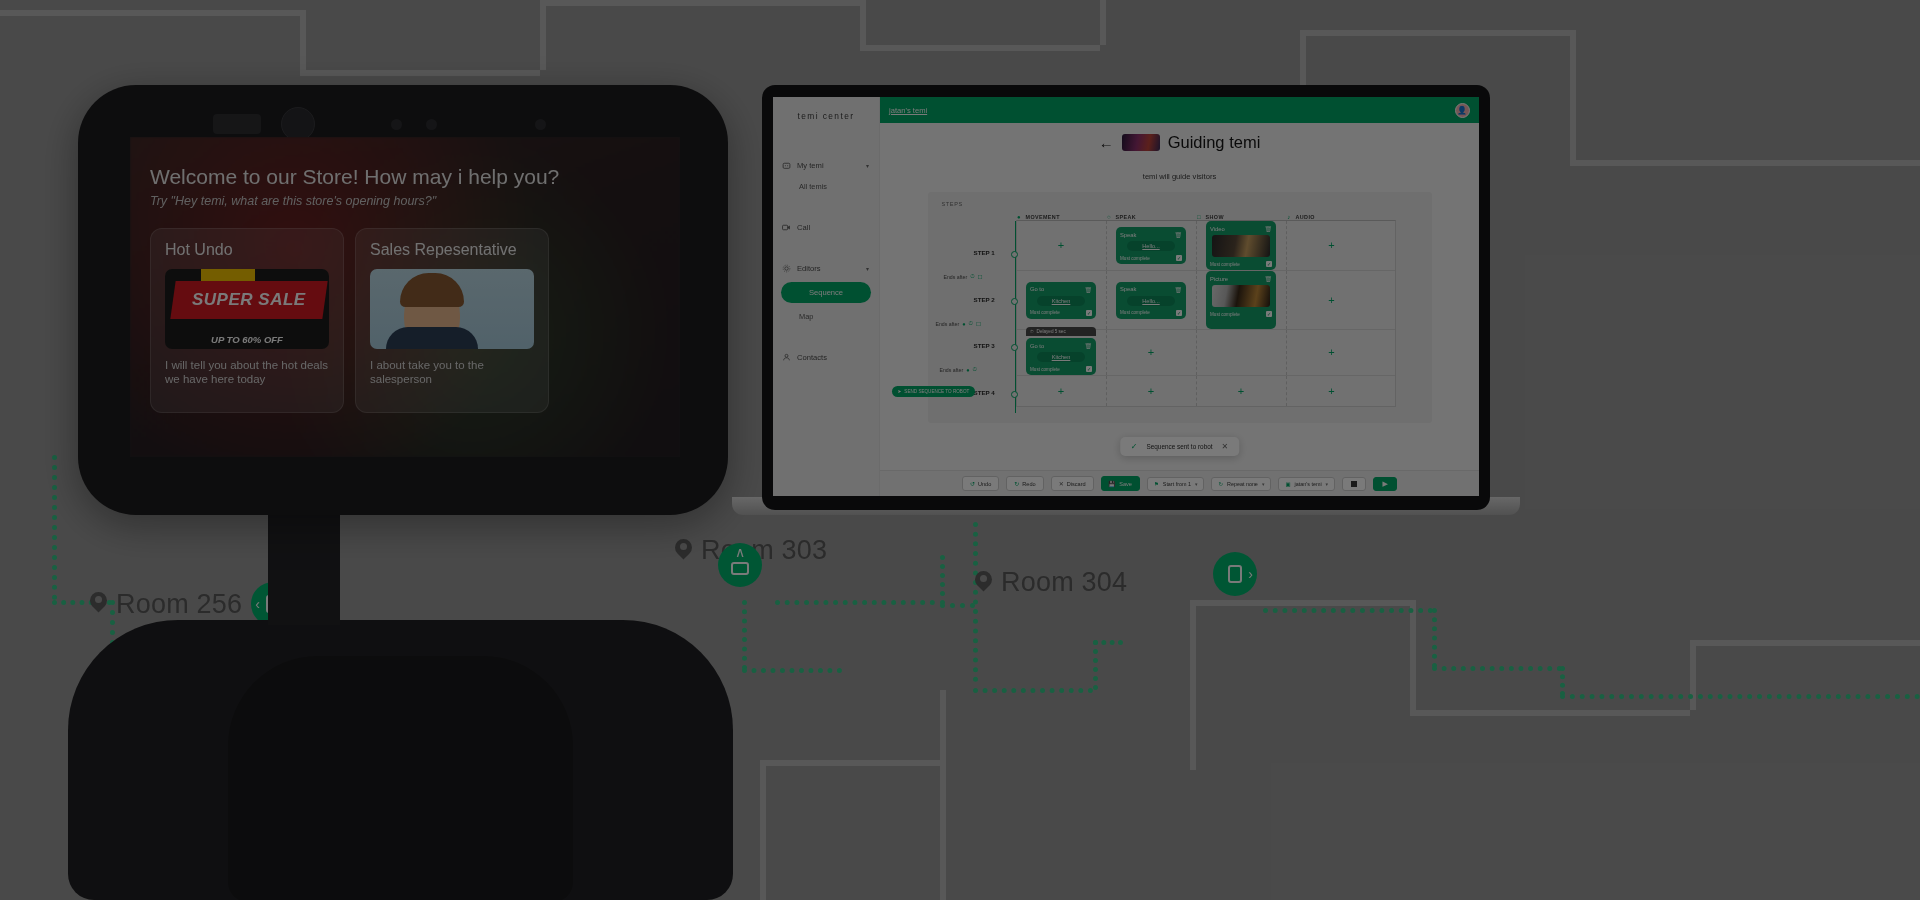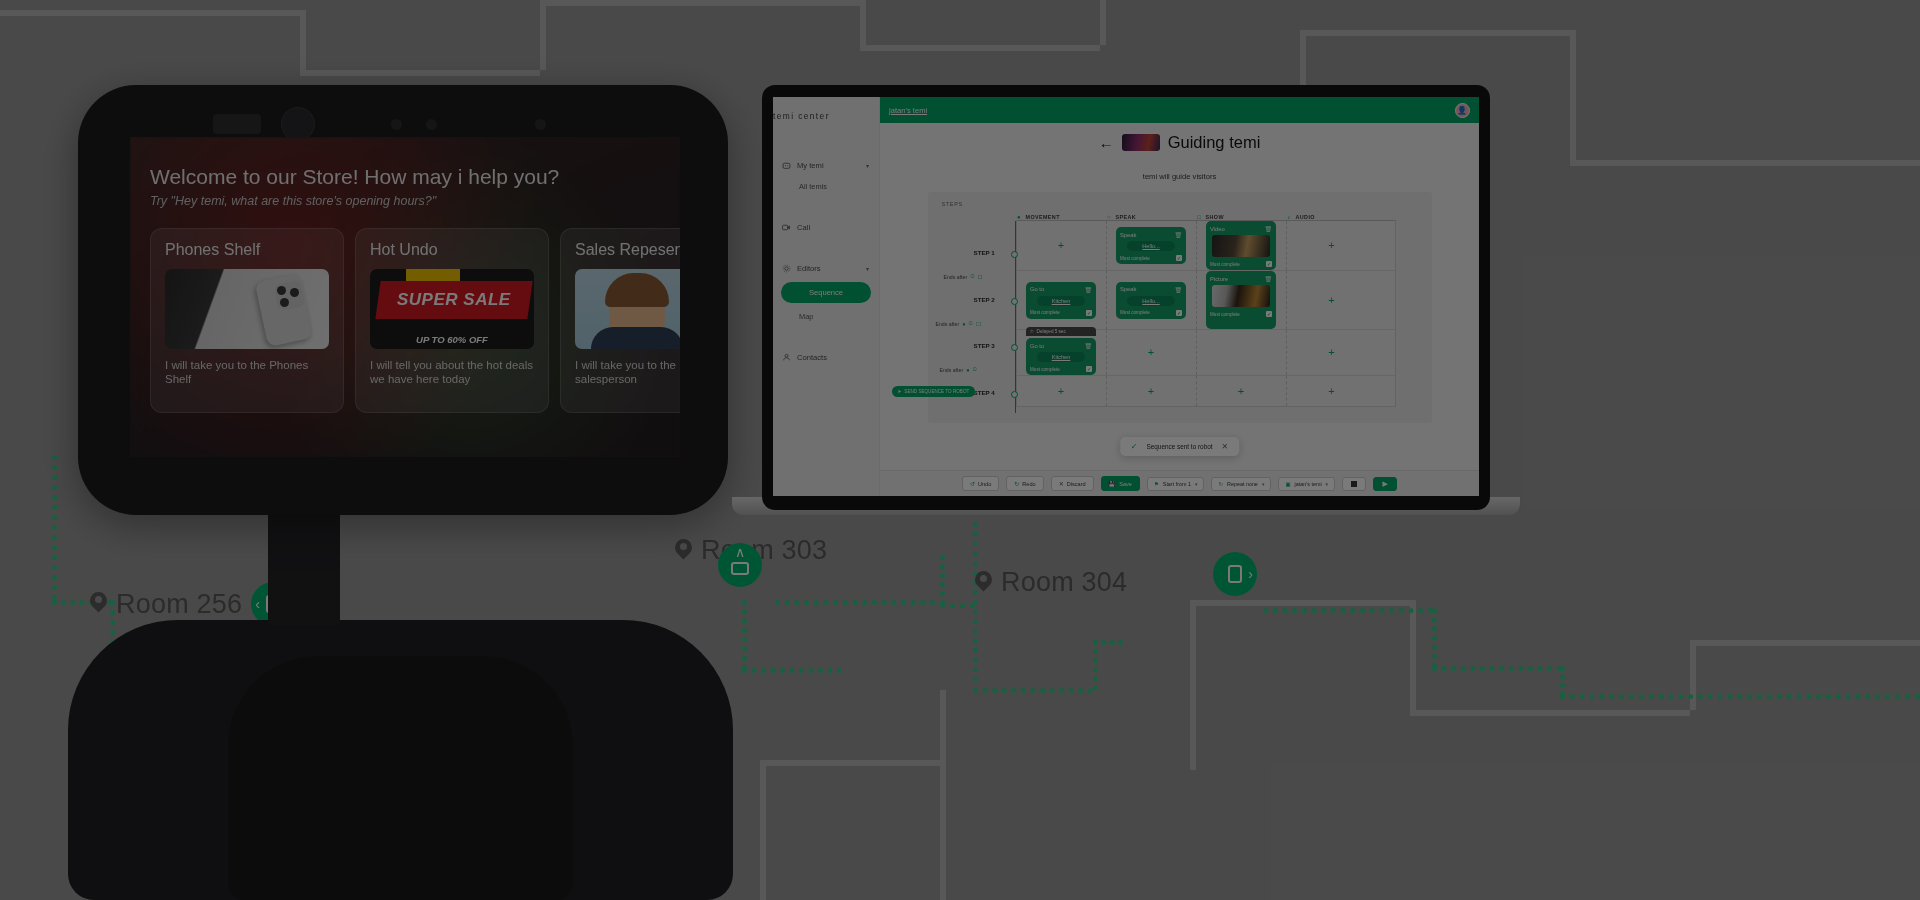--- a/index.html
+++ b/index.html
@@ -103,21 +103,21 @@
   .laptop-lid { position:absolute; inset:0; background:#141416; border-radius:13px; padding:12px 11px 14px 11px; }
   .laptop-screen { width:100%; height:100%; background:#f0f0f0; overflow:hidden; display:flex; position:relative; }
   .laptop-base {
     position:absolute; left:-30px; top:412px; width:788px; height:18px;
     background:linear-gradient(180deg,#d8d8d8,#a9a9a9); border-radius:0 0 11px 11px;
   }
   .laptop-base:after{ content:""; position:absolute; left:50%; top:0; transform:translateX(-50%); width:110px; height:6px; background:#8e8e8e; border-radius:0 0 7px 7px; }
 
   
   .app-side { width:107px; background:#ebebeb; flex:none; padding-top:14px; border-right:1px solid #e0e0e0; }
-  .brand { font-size:8.4px; letter-spacing:1.4px; color:#3a3a3a; text-align:left; padding-bottom:14px; }
+  .brand { font-size:8.4px; letter-spacing:1.4px; color:#3a3a3a; text-align:center; padding-bottom:14px; }
   .nav-item { display:flex; align-items:center; gap:6px; padding:6px 9px; font-size:7.6px; color:#4a4a4a; position:relative;margin-top:20px; }
   .nav-item .ico { width:9px; height:9px; flex:none; color:#5e5e5e; display:flex; align-items:center; justify-content:center; }
   .nav-item .caret { position:absolute; right:10px; font-size:6px; color:#6a6a6a; }
   .nav-sub { padding-left:26px; font-size:7.4px; color:#555; padding-top:6px; padding-bottom:6px; }
   .nav-active {
     margin:3px 8px; background:#00a866; color:#fff; border-radius:30px;
     padding:6px 0; text-align:center; font-size:7.6px;
   }
 
   
@@ -297,52 +297,41 @@
       <span class="cam-sm" style="left:213px;"></span>
       <span class="cam-sm" style="left:322px;"></span>
     </div>
     <div class="robot-screen">
       <div class="screen-bg"></div>
       <div class="screen-content">
         <div class="welcome-title">Welcome to our Store! How may i help you?</div>
         <div class="welcome-sub">Try "Hey temi, what are this store's opening hours?"</div>
         <div class="cards">
 
-          <div class="card">
-            <div class="card-title">Phones Shelf</div>
-            <div class="card-img img-phone">
-              <span class="phone-body"></span>
-                <span class="phone-cam"></span>
-              <span class="lens" style="right:43px;top:17px;"></span>
-              <span class="lens" style="right:30px;top:19px;"></span>
-              <span class="lens" style="right:40px;top:29px;"></span>
-            </div>
-            <div class="card-cap">I will take you to the Phones Shelf</div>
-          </div>
 
           <div class="card">
             <div class="card-title">Hot Undo</div>
             <div class="card-img img-sale">
               <span class="sale-yellow"></span>
               <span class="sale-red">
                   <span>SUPER SALE</span>
                 </span>
               <span class="sale-off">UP TO 60% OFF</span>
             </div>
             <div class="card-cap">I will tell you about the hot deals we have here today</div>
           </div>
 
           <div class="card">
             <div class="card-title">Sales Repesentative</div>
             <div class="card-img img-person">
               <span class="face"></span>
                 <span class="hair"></span>
                 <span class="shirt"></span>
             </div>
-            <div class="card-cap">I will take you to the salesperson</div>
+            <div class="card-cap">I about take you to the salesperson</div>
           </div>
 
         </div>
       </div>
     </div>
   </div>
 
   <div class="laptop">
     <div class="laptop-base"></div>
     <div class="laptop-lid">

